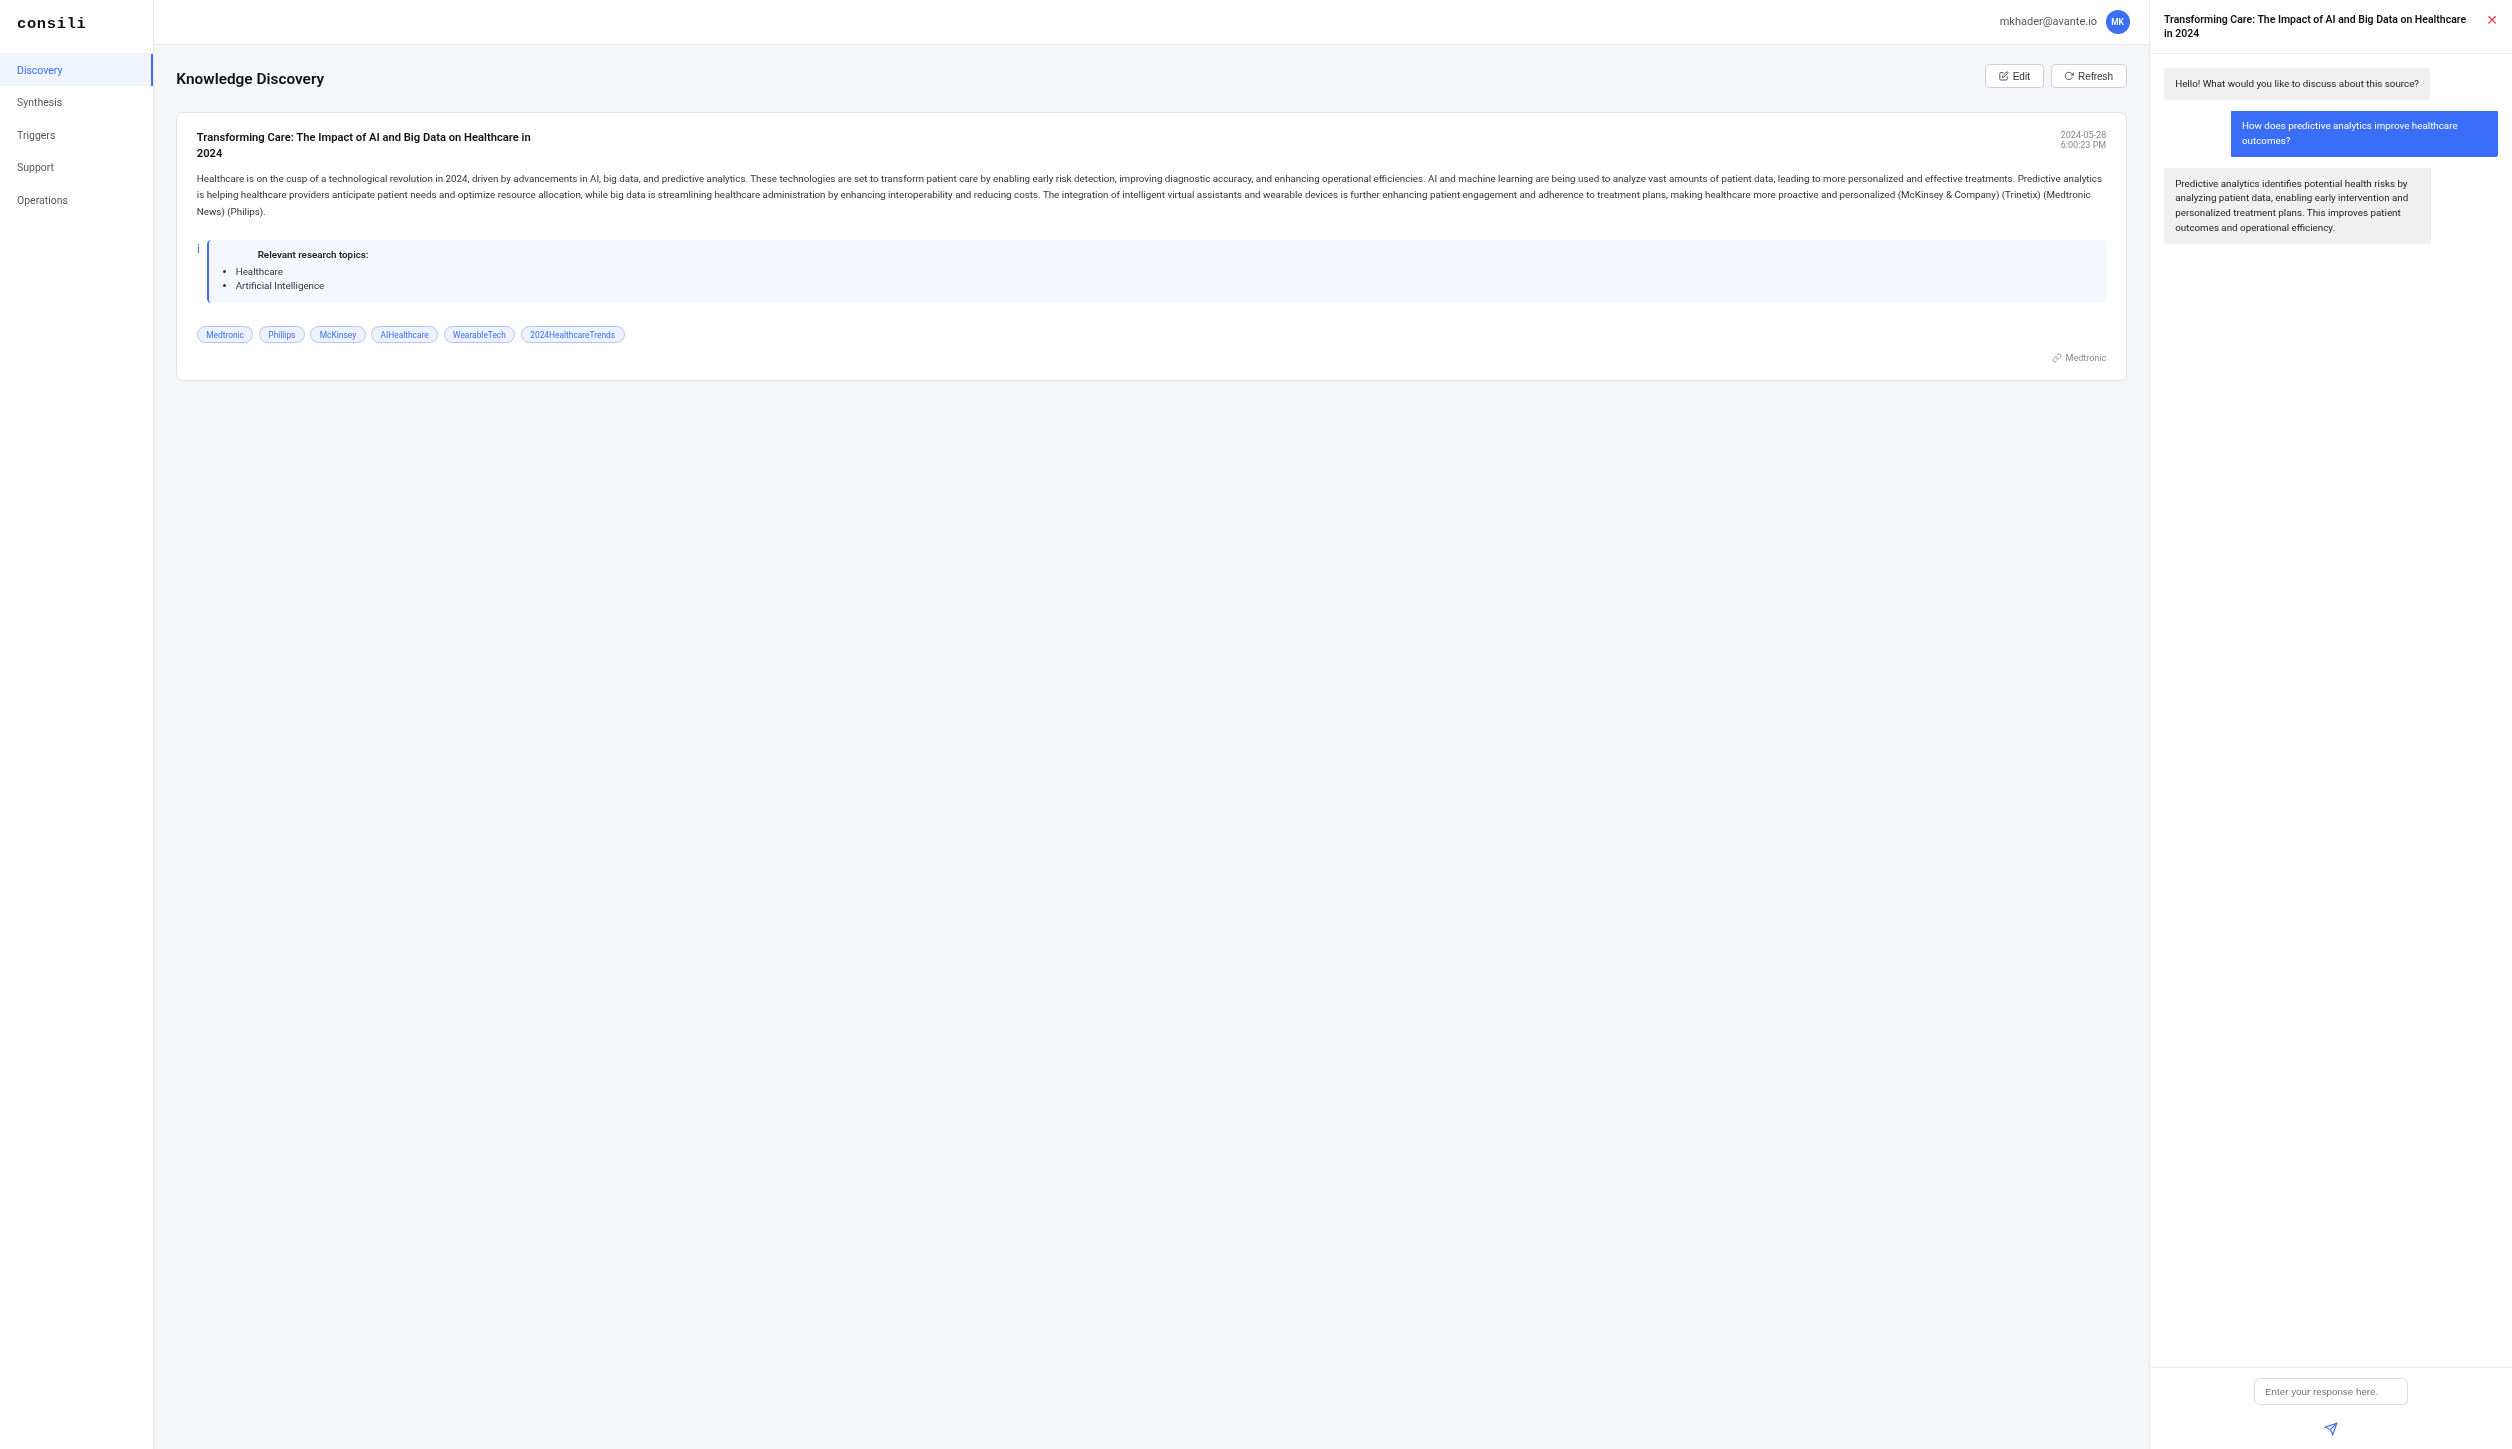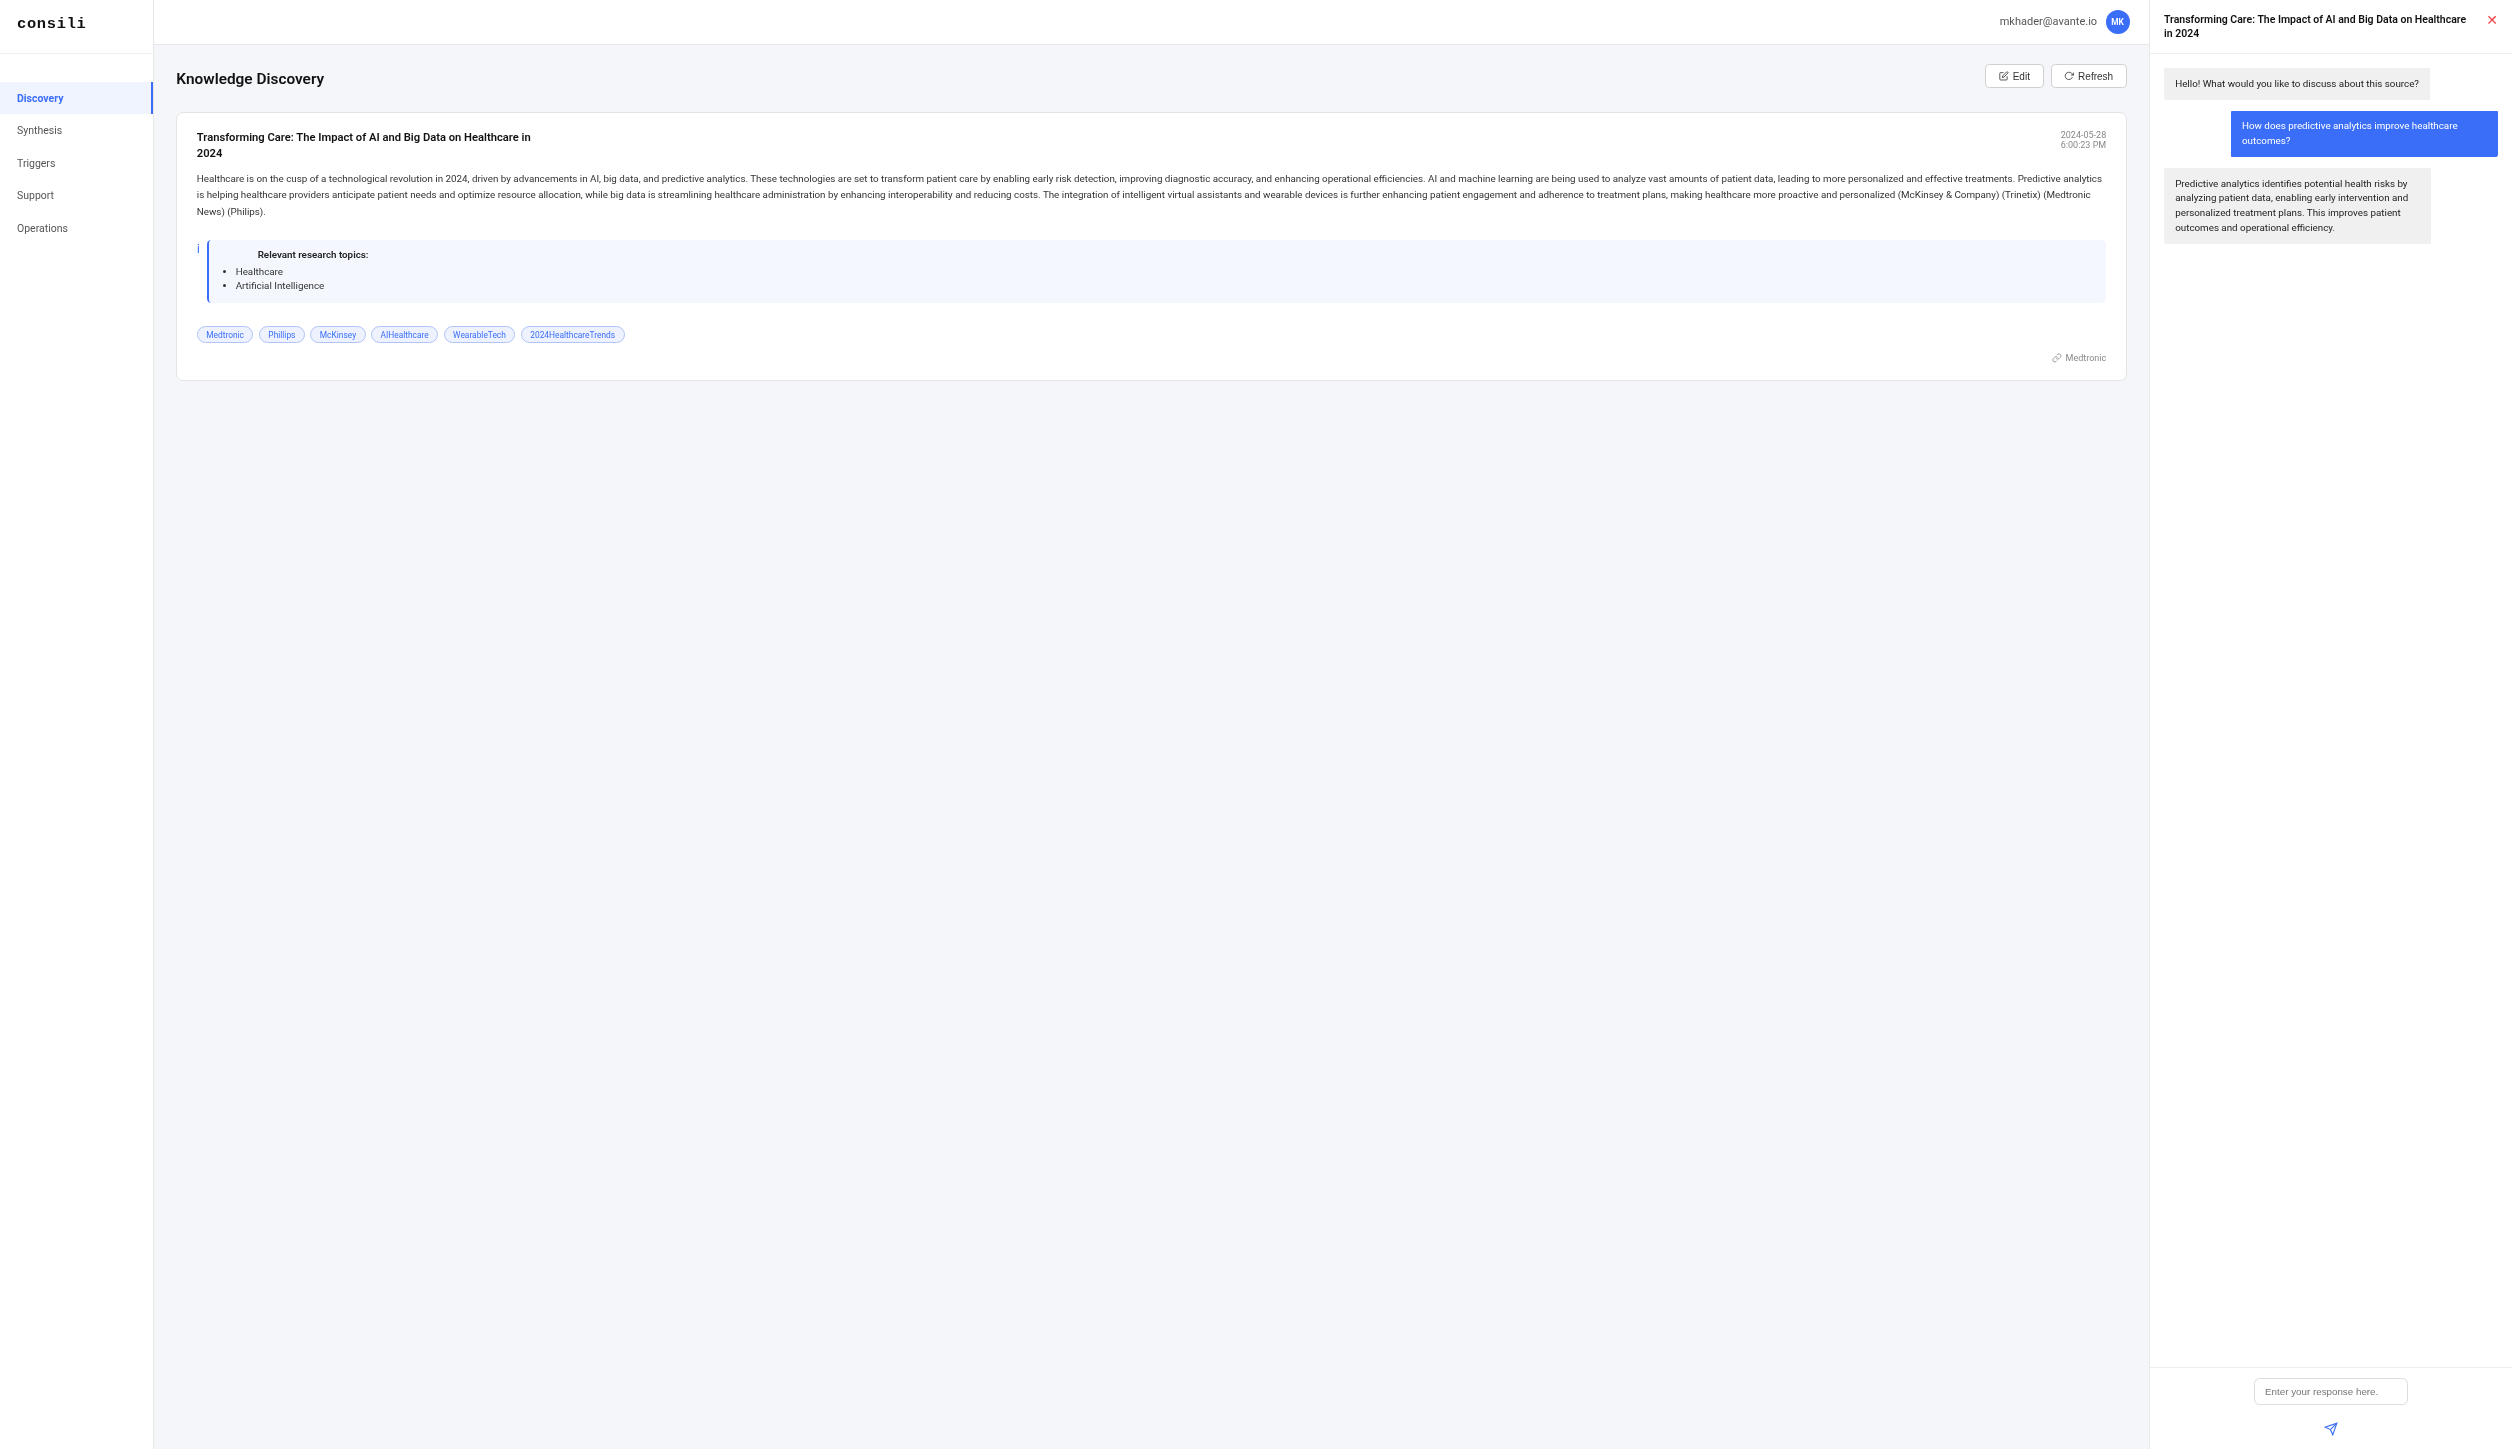--- a/index.html
+++ b/index.html
@@ -27,24 +27,23 @@
     }
     .nav-item {
       padding: 9.8px 17px;
       font-size: 10.5px;
       color: #555;
       cursor: pointer;
       transition: background 0.15s;
     }
     .nav-item.active {
       color: #3b6ef8;
-      font-weight: 700;
+      font-weight: 400;
       background: #f0f4ff;
       border-right: 2.1px solid #3b6ef8;
-      margin-top: 28px;
     }
 
     
     .main-content {
       flex: 1;
       display: flex;
       flex-direction: column;
       overflow: hidden;
     }
 

